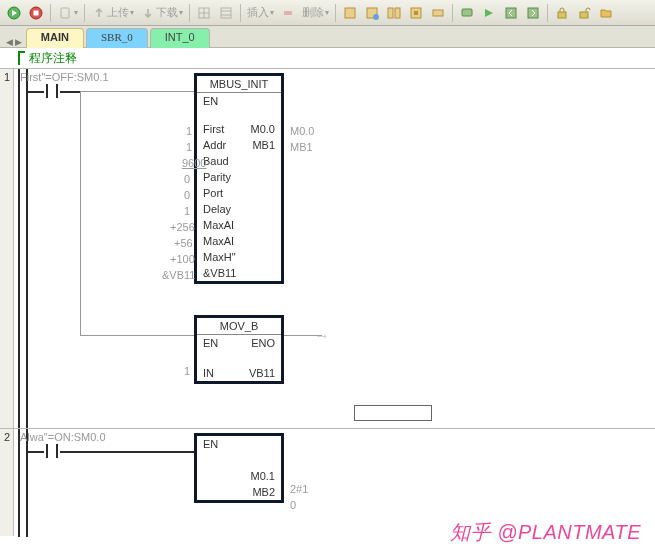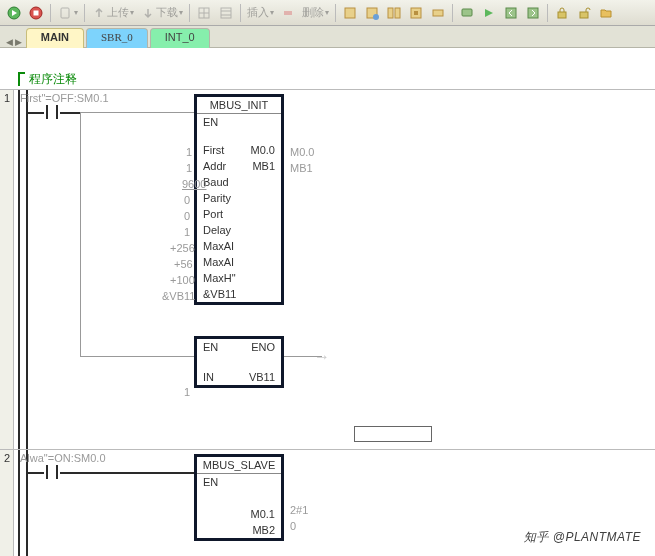--- a/index.html
+++ b/index.html
@@ -10,42 +10,42 @@
   .tb-btn.disabled { opacity: .55; }
   .tb-sep { width: 1px; height: 18px; background: #bbb; margin: 0 2px; }
   .dd-arrow { font-size: 8px; color: #666; margin-left: 1px; }
   .tabbar { height: 22px; background: #e2e2d6; border-bottom: 1px solid #b5b5a8; display: flex; align-items: flex-end; padding-left: 6px; }
   .tab-arrows { display: flex; gap: 2px; align-items: center; margin-right: 4px; }
   .tab-arrows span { font-size: 9px; color: #7a7a6e; }
   .tab { height: 20px; padding: 2px 14px 0 14px; border: 1px solid #b5b5a8; border-bottom: none; border-radius: 4px 4px 0 0; margin-right: 2px; background: #efefe6; color: #444; position: relative; top: 1px; }
   .tab.active { background: #fff6c6; border-color: #c8bd7a; font-weight: bold; color: #333; }
   .tab.second { background: #7dd3fc; font-family: Liberation Serif, serif; }
   .tab.third { background: #86efac; }
-  .commentbar { height: 20px; padding-left: 18px; display: flex; align-items: center; color: #0a8a0a; font-size: 12px; margin-top: 21px; }
+  .commentbar { height: 20px; padding-left: 18px; display: flex; align-items: center; color: #0a8a0a; font-size: 12px; }
   .commentbar .pipe { display: inline-block; width: 7px; height: 14px; border-left: 2px solid #0a8a0a; border-top: 2px solid #0a8a0a; margin-right: 4px; }
   .ladder { position: relative; }
   .network { position: relative; border-top: 1px solid #bbb; }
   .net-margin { position: absolute; left: 0; top: 0; bottom: 0; width: 14px; background: #f0f0e8; border-right: 1px solid #bbb; }
   .net-num { position: absolute; left: 2px; top: 2px; width: 10px; text-align: center; font-size: 11px; color: #333; }
   .canvas { position: relative; margin-left: 14px; background: #fff; }
   .rail { position: absolute; left: 4px; top: 0; bottom: 0; width: 2px; background: #2a2a2a; }
   .rail2 { position: absolute; left: 12px; top: 0; bottom: 0; width: 2px; background: #2a2a2a; }
   .lblgrey { position: absolute; color: #9a9a9a; font-size: 11px; }
   .fbox { position: absolute; border: 3px solid #0f172a; background: #fff; }
   .fbox .title { text-align: center; font-size: 11px; padding: 2px 0; border-bottom: 1px solid #888; color: #333; }
   .fbox .row { display: flex; justify-content: space-between; padding: 1px 6px; font-size: 11px; height: 16px; align-items: center; color: #333; }
   .wire-h { position: absolute; height: 1px; background: #999; }
   .wire-v { position: absolute; width: 1px; background: #999; }
   .wire-hb { position: absolute; height: 2px; background: #2a2a2a; }
   .contact { position: absolute; width: 16px; height: 14px; }
   .contact::before, .contact::after { content: ""; position: absolute; width: 2px; height: 14px; background: #2a2a2a; top: 0; }
   .contact::before { left: 2px; } .contact::after { right: 2px; }
   .enobox { position: absolute; color: #ccc; font-size: 16px; }
   .selrect { position: absolute; border: 1.5px solid #666; }
-  .watermark { position: absolute; right: 14px; bottom: 10px; color: #404040; font-size: 12px; letter-spacing: .5px; font-style: italic; pointer-events: none; }
+  .watermark { position: absolute; right: 14px; bottom: 10px; color: #ec4899; font-size: 20px; letter-spacing: .5px; font-style: italic; pointer-events: none; }
 </style>
 </head>
 <body>
 
 <div class="toolbar">
   <div class="tb-btn">
       <svg viewBox="0 0 16 16">
         <circle cx="8" cy="8" r="6" fill="#5cb85c" stroke="#2e7d32"></circle>
         <path d="M6 5l5 3-5 3z" fill="#fff"></path>
       </svg>
@@ -267,20 +267,21 @@
       <div class="lblgrey" style="left:156px;top:152px;">+256</div>
       <div class="lblgrey" style="left:160px;top:168px;">+56</div>
       <div class="lblgrey" style="left:156px;top:184px;">+100</div>
       <div class="lblgrey" style="left:148px;top:200px;">&amp;VB11</div>
 
       <div class="lblgrey" style="left:276px;top:56px;">M0.0</div>
       <div class="lblgrey" style="left:276px;top:72px;">MB1</div>
 
       <div class="wire-h" style="left:66px;top:266px;width:114px;"></div>
       <div class="fbox" style="left:180px;top:246px;width:90px;">
+        <div class="title">MOV_B</div>
         <div class="row">
             <span>EN</span>
             <span>ENO</span>
           </div>
         <div style="height:14px;"></div>
         <div class="row">
             <span>IN</span>
             <span>VB11</span>
           </div>
       </div>
@@ -297,21 +298,20 @@
     <div class="net-num">2</div>
     <div class="canvas" style="height:108px;">
       <div class="rail"></div>
       <div class="rail2"></div>
       <div class="wire-hb" style="left:14px;top:22px;width:16px;"></div>
       <div class="contact" style="left:30px;top:15px;"></div>
       <div class="wire-hb" style="left:46px;top:22px;width:134px;"></div>
       <div class="lblgrey" style="left:6px;top:2px;">Alwa"=ON:SM0.0</div>
 
       <div class="fbox" style="left:180px;top:4px;width:90px;">
-        <div class="title">MBUS_SLAVE</div>
         <div class="row">
             <span>EN</span>
             <span></span>
           </div>
         <div style="height:16px;"></div>
         <div class="row">
             <span></span>
             <span>M0.1</span>
           </div>
         <div class="row">

